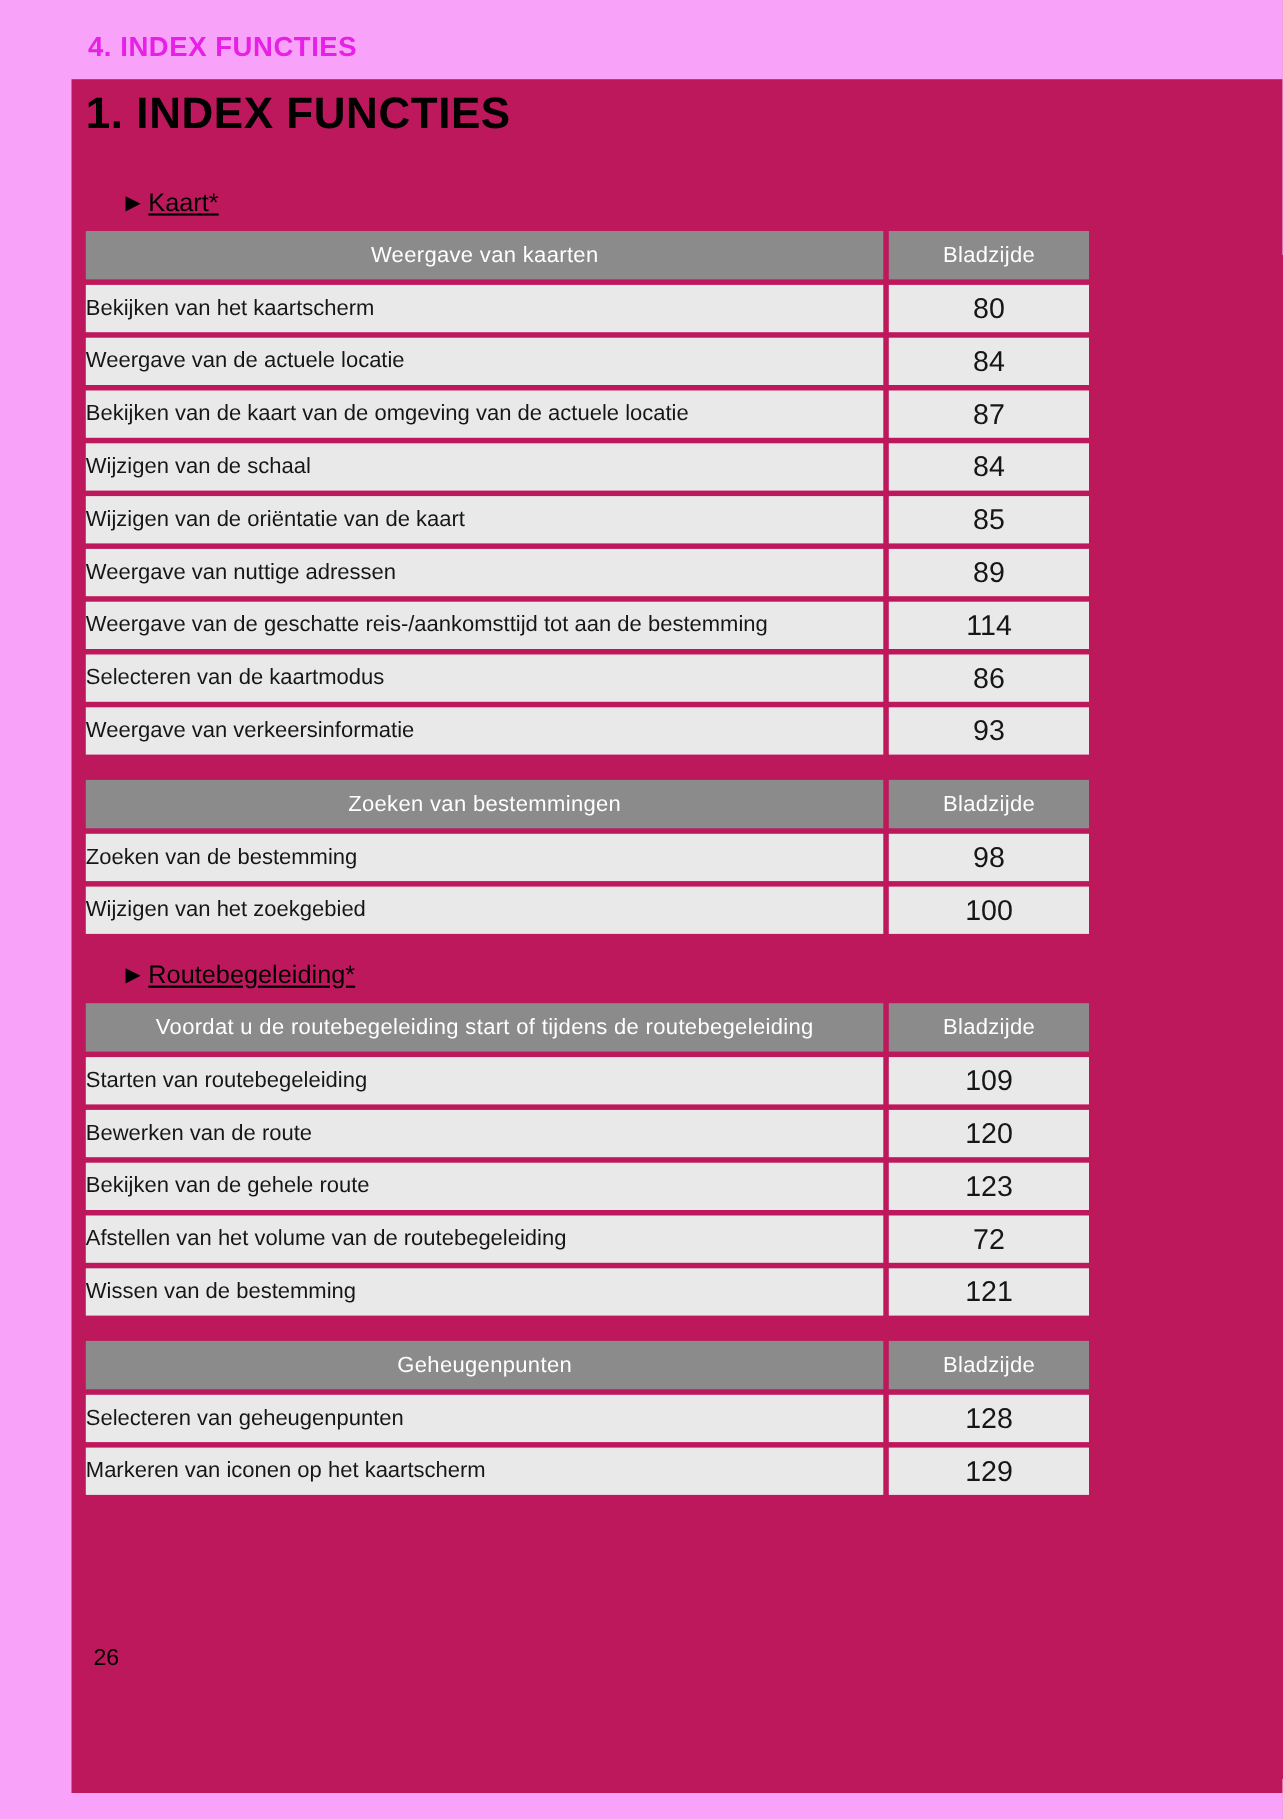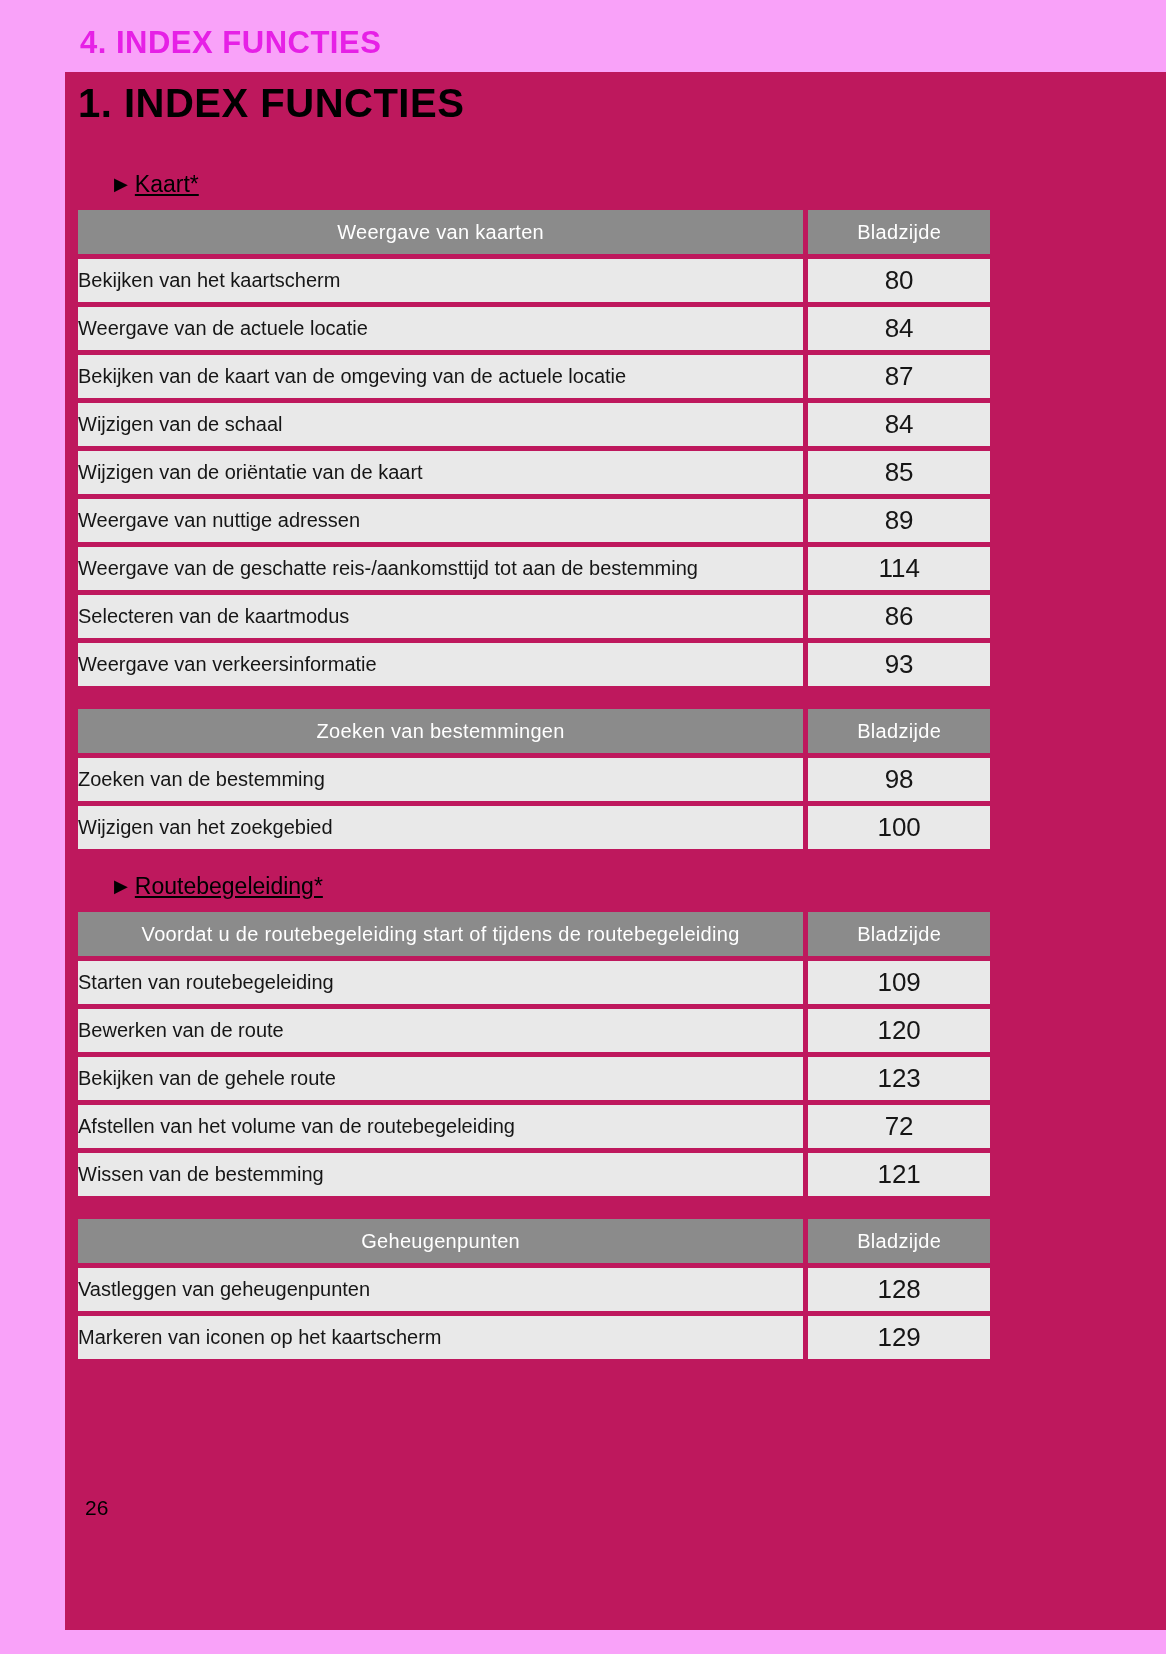--- a/index.html
+++ b/index.html
@@ -17,21 +17,21 @@
   .top-strip {
     position: absolute;
     top: 0; left: 0;
     width: 100%;
     height: 72px;
     display: flex;
     align-items: center;
   }
   .kicker {
     margin: 14px 0 0 80px;
-    font-size: 31px;
+    font-size: 25px;
     font-weight: bold;
     letter-spacing: 0.5px;
     color: var(--kicker-magenta, #e620e6);
   }
   .content {
     position: absolute;
     left: 65px;
     top: 72px;
     width: 1101px;
     height: 1558px;
@@ -228,21 +228,21 @@
           <div class="td col-page">121</div>
         </div>
       </div>
 
       <div class="itable">
         <div class="thead">
           <div class="th col-label">Geheugenpunten</div>
           <div class="th col-page">Bladzijde</div>
         </div>
         <div class="trow">
-          <div class="td col-label">Vastleggen van geheugenpunten</div>
+          <div class="td col-label">Selecteren van geheugenpunten</div>
           <div class="td col-page">128</div>
         </div>
         <div class="trow">
           <div class="td col-label">Markeren van iconen op het kaartscherm</div>
           <div class="td col-page">129</div>
         </div>
       </div>
 
     </div>
 

